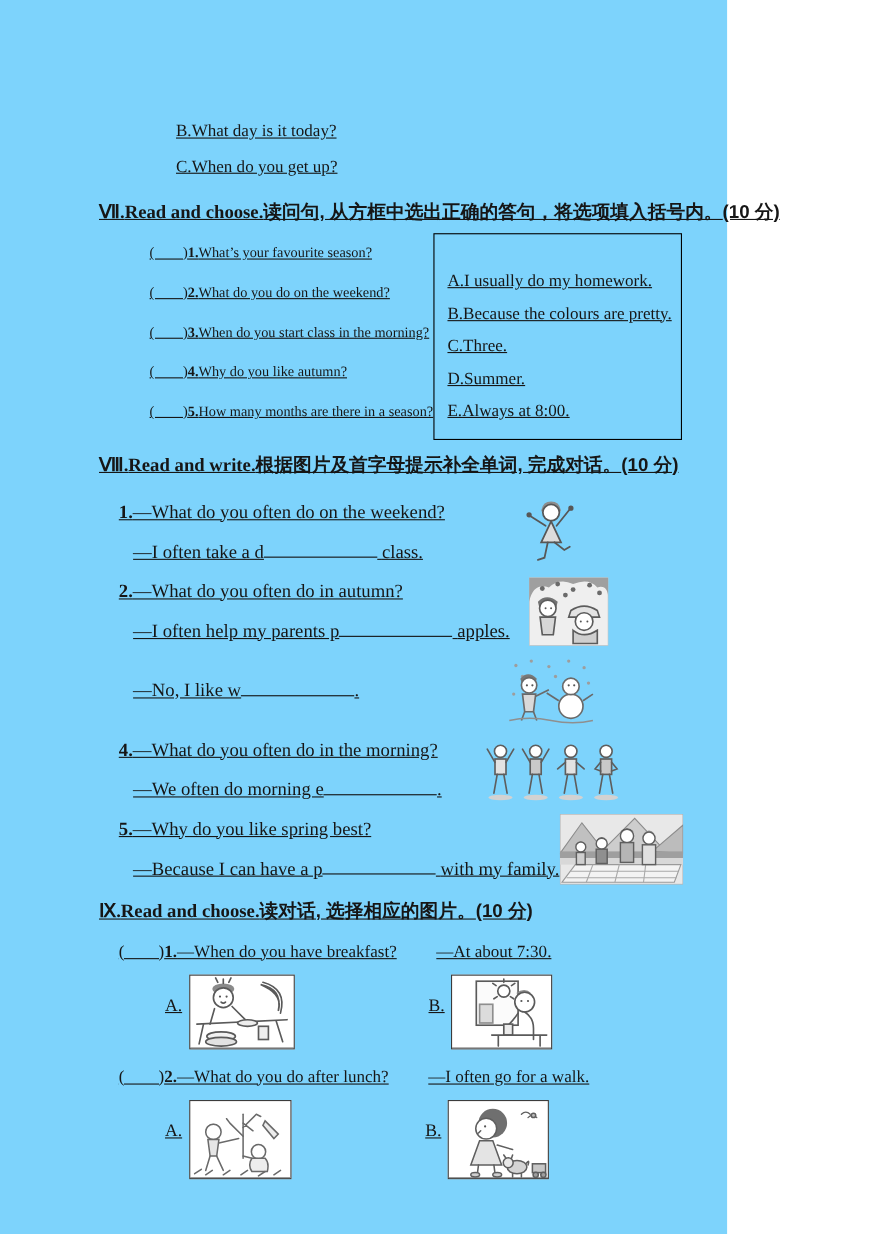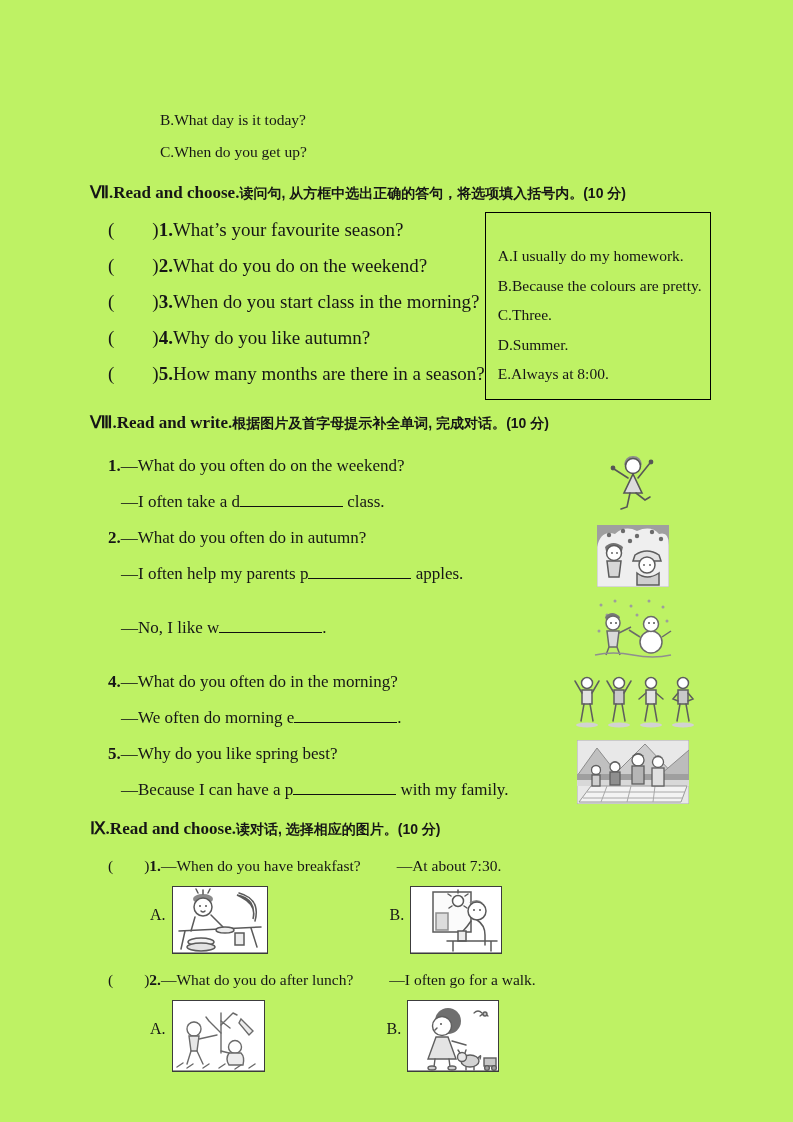--- a/index.html
+++ b/index.html
@@ -3,43 +3,43 @@
 <meta charset="utf-8">
 <style>
   * { margin:0; padding:0; box-sizing:border-box; }
   html,body { background:#fff; }
   body{
     width:793px; height:1122px;
     font-family:"Liberation Serif", serif;
     color:#161616;
     overflow:hidden;
   }
-  .page{ width:793px; height:1122px; background:#bef264; position:relative; }
+  .page{ width:661px; height:1122px; background:#7dd3fc; position:relative;text-decoration:underline; }
   .content{ padding:104px 90px 0 90px; }
 
   
   .intro{ margin-left:70px; }
   .intro-line{ height:32px; line-height:32px; font-size:15.5px; }
 
   
   .sec-heading{
     margin-top:14px;
     font-size:17px; font-weight:bold;
     line-height:22px;
     white-space:nowrap;
   }
   .sec-heading .zh{
     font-family:"Liberation Sans", sans-serif;
-    font-weight:600; font-size:14px;
+    font-weight:600; font-size:17px;
   }
 
   
   .vii-body{ display:flex; margin-top:8px; align-items:flex-start; }
   .vii-questions{ flex:1; padding-left:18px; }
-  .q-row{ height:36px; line-height:36px; font-size:19px; white-space:nowrap; }
+  .q-row{ height:36px; line-height:36px; font-size:13px; white-space:nowrap;margin-left:28px; }
   .q-num{ font-weight:bold; }
   .answer-box{
     width:244px; border:1.6px solid #000;
     padding:28px 8px 10px 12px;
     font-size:15.5px; line-height:29.5px;
   }
   .box-line{ white-space:nowrap; }
 
   
   .viii-heading{ margin-top:12px; }

